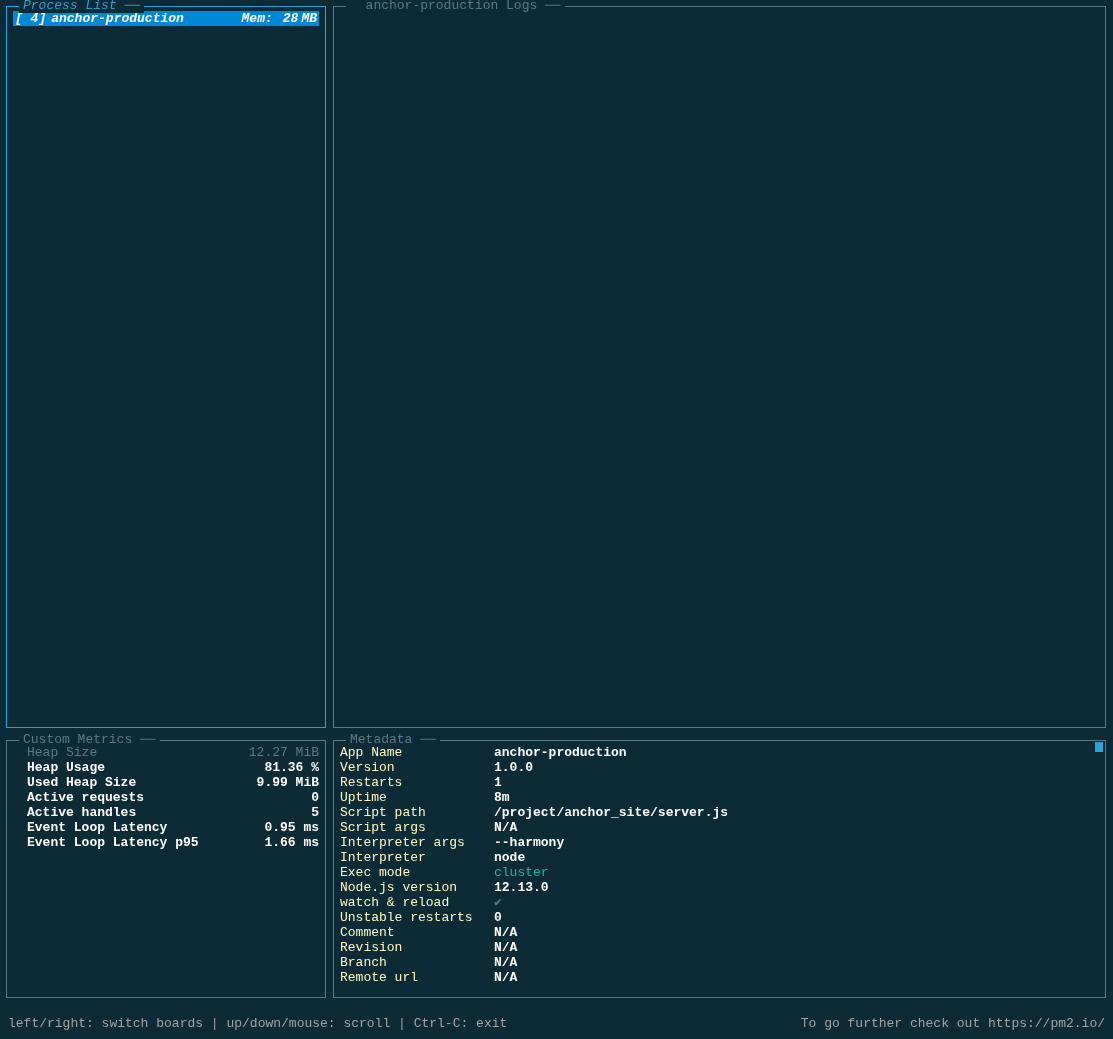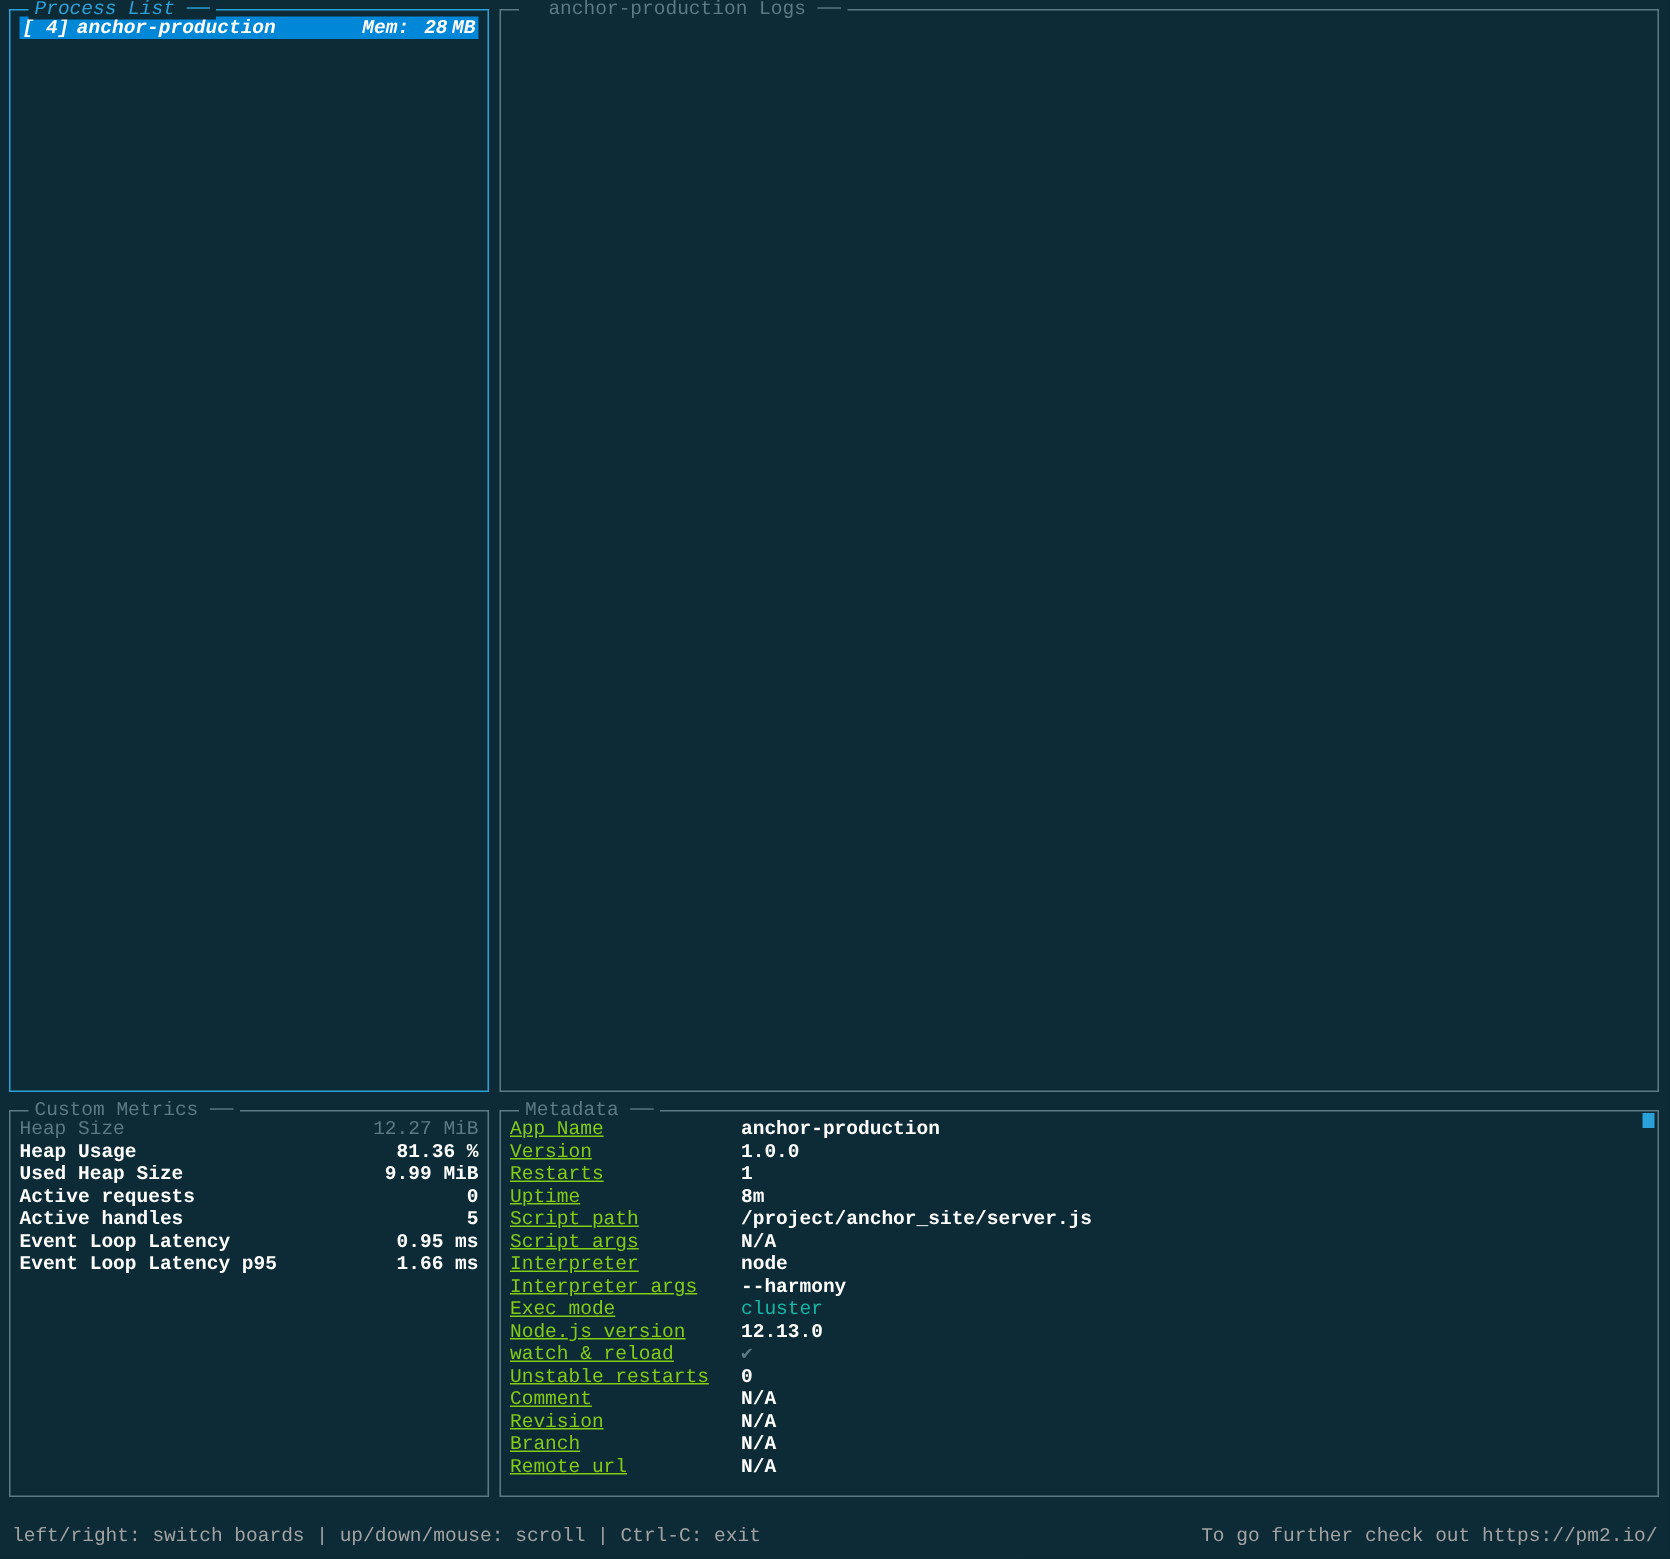--- a/index.html
+++ b/index.html
@@ -91,20 +91,21 @@
     left: 6px;
     top: 740px;
     width: 320px;
     height: 258px;
   }
   .metric-row {
     display: flex;
     justify-content: space-between;
     line-height: 15px;
     font-weight: bold;
+    margin-left: 14px;
   }
   .metric-row.dim {
     font-weight: normal;
     color: #5a7a85;
   }
   .metric-label {
     white-space: nowrap;
   }
   .metric-value {
     white-space: nowrap;
@@ -121,23 +122,22 @@
     position: relative;
     height: 100%;
   }
   .meta-row {
     display: flex;
     line-height: 15px;
     color: #ffffff;
   }
   .meta-label {
     width: 154px;
-    color: #84cc16;
-    white-space: nowrap;
-    text-decoration: underline;
+    color: #fef9c3;
+    white-space: nowrap;
   }
   .meta-value {
     font-weight: bold;
     white-space: nowrap;
   }
   .meta-value.dim {
     color: #14b8a6;
     font-weight: normal;
   }
   .meta-value.check {
@@ -259,26 +259,26 @@
         </div>
         <div class="meta-row">
           <span class="meta-label">Script path</span>
           <span class="meta-value">/project/anchor_site/server.js</span>
         </div>
         <div class="meta-row">
           <span class="meta-label">Script args</span>
           <span class="meta-value">N/A</span>
         </div>
         <div class="meta-row">
+          <span class="meta-label">Interpreter args</span>
+          <span class="meta-value">--harmony</span>
+        </div>
+        <div class="meta-row">
           <span class="meta-label">Interpreter</span>
           <span class="meta-value">node</span>
-        </div>
-        <div class="meta-row">
-          <span class="meta-label">Interpreter args</span>
-          <span class="meta-value">--harmony</span>
         </div>
         <div class="meta-row">
           <span class="meta-label">Exec mode</span>
           <span class="meta-value dim">cluster</span>
         </div>
         <div class="meta-row">
           <span class="meta-label">Node.js version</span>
           <span class="meta-value">12.13.0</span>
         </div>
         <div class="meta-row">

